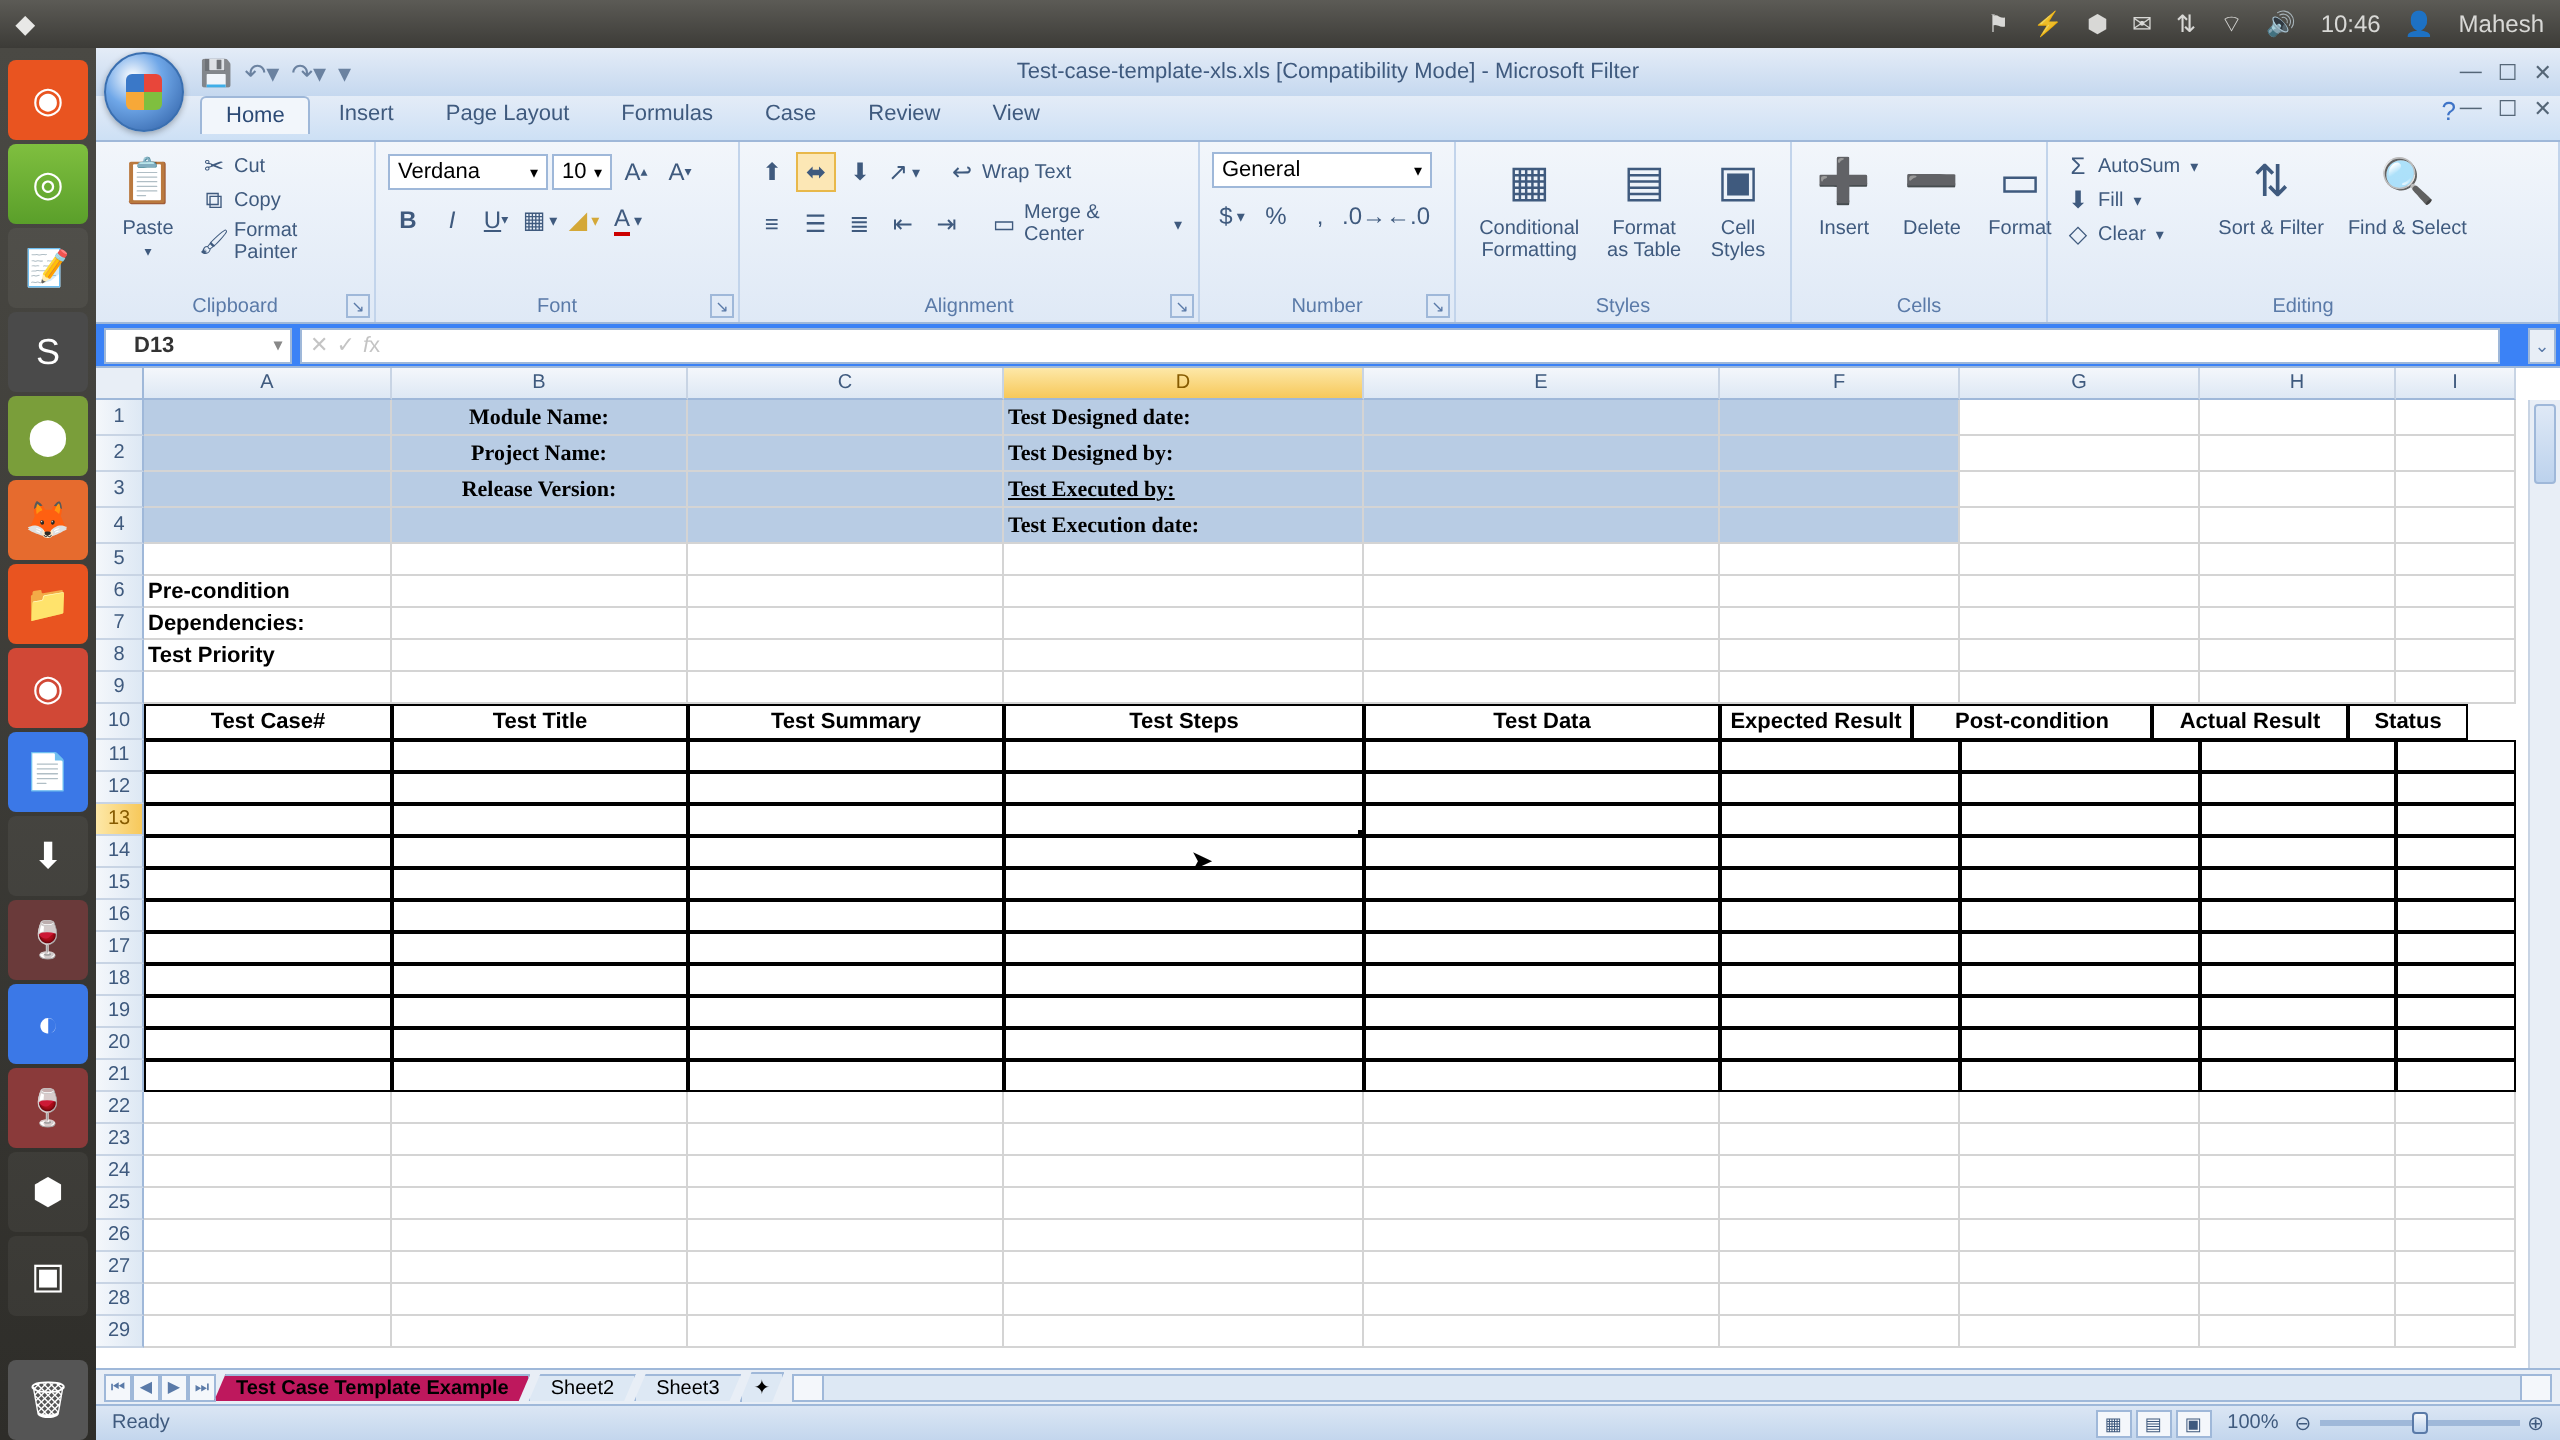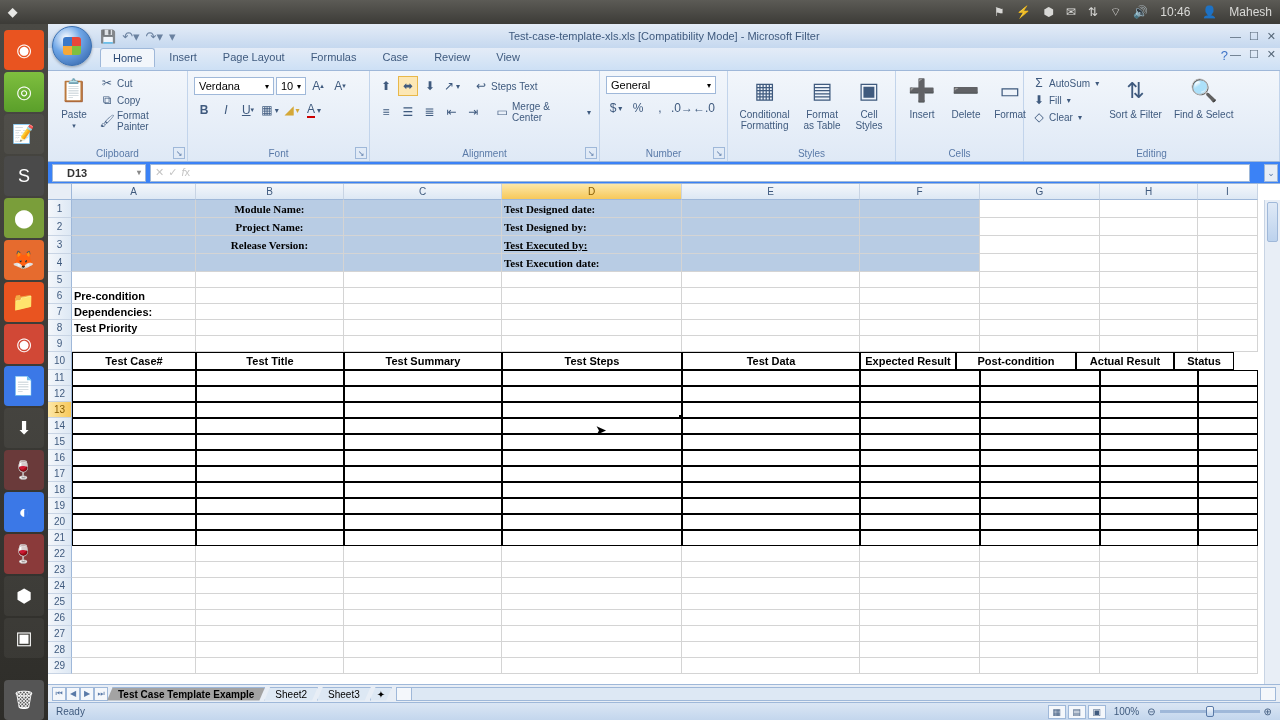--- a/index.html
+++ b/index.html
@@ -87,21 +87,21 @@
 .active-cell { outline: 2px solid #000; outline-offset: -1px; position: relative; z-index: 3; }
 .active-cell:after{content:"";position:absolute;right:-3px;bottom:-3px;width:5px;height:5px;background:#000;}
 .vscroll{position:absolute;right:0;top:16px;bottom:0;width:16px;background:#e8eef6;border-left:1px solid #c8d4e4;}
 .vscroll .thumb{position:absolute;left:2px;right:2px;top:2px;height:40px;background:linear-gradient(#dfe9f6,#bcd2ed);border:1px solid #9fb8d9;border-radius:2px;}
 
 
 .sheet-bar { height: 18px; background: #e8eef6; border-top: 1px solid #9fb8d9; display: flex; align-items: center; font-size: 10px; }
 .nav-btns { display:flex; margin-left:4px; gap:0; }
 .nav-btns span { width:14px; height:14px; border:1px solid #9fb8d9; background:#f4f7fb; display:flex;align-items:center;justify-content:center;font-size:8px;color:#5a7aa8;}
 .sheet-tab { padding: 1px 10px; border: 1px solid #9fb8d9; background: #dde8f4; margin-left: -1px; border-bottom:none; clip-path: polygon(6px 0,100% 0,calc(100% - 6px) 100%,0 100%);}
-.sheet-tab.active { background: #a3a3a3; font-weight: bold; z-index: 2; position:relative;}
+.sheet-tab.active { background: #be185d; font-weight: bold; z-index: 2; position:relative;}
 .hscroll{flex:1;height:14px;margin:0 4px;background:#dde8f4;border:1px solid #9fb8d9;position:relative;}
 .hscroll:before,.hscroll:after{content:"";position:absolute;top:0;bottom:0;width:14px;background:#f4f7fb;border:0 solid #9fb8d9;}
 .hscroll:before{left:0;border-right-width:1px;}
 .hscroll:after{right:0;border-left-width:1px;}
 
 
 .status { height: 18px; background: linear-gradient(#dbe6f4,#c3d6ed); border-top: 1px solid #9fb8d9; display: flex; align-items: center; font-size: 10px; color: #3f5a7e; padding: 0 8px; justify-content: space-between; }
 .status .views { display: flex; align-items: center; gap: 2px; }
 .status .views .vb { width:18px;height:14px;border:1px solid #9fb8d9;background:#f4f7fb;display:flex;align-items:center;justify-content:center;font-size:9px;}
 .zoom-ctrl { display:flex;align-items:center;gap:4px;}
@@ -255,21 +255,21 @@
       <div class="body">
           <div class="stack" style="gap:4px;margin-top:3px">
         <div class="row">
           <div class="icon-btn">⬆</div>
           <div class="icon-btn active">⬌</div>
           <div class="icon-btn">⬇</div>
           <div class="icon-btn dropdown-caret">↗</div>
           <div style="width:6px"></div>
           <div class="small-btn">
                 <span class="ico">↩</span>
-                <span>Steps Text</span>
+                <span>Wrap Text</span>
               </div>
         </div>
         <div class="row">
           <div class="icon-btn">≡</div>
           <div class="icon-btn">☰</div>
           <div class="icon-btn">≣</div>
           <div class="icon-btn">⇤</div>
           <div class="icon-btn">⇥</div>
           <div style="width:6px"></div>
           <div class="small-btn dropdown-caret">

